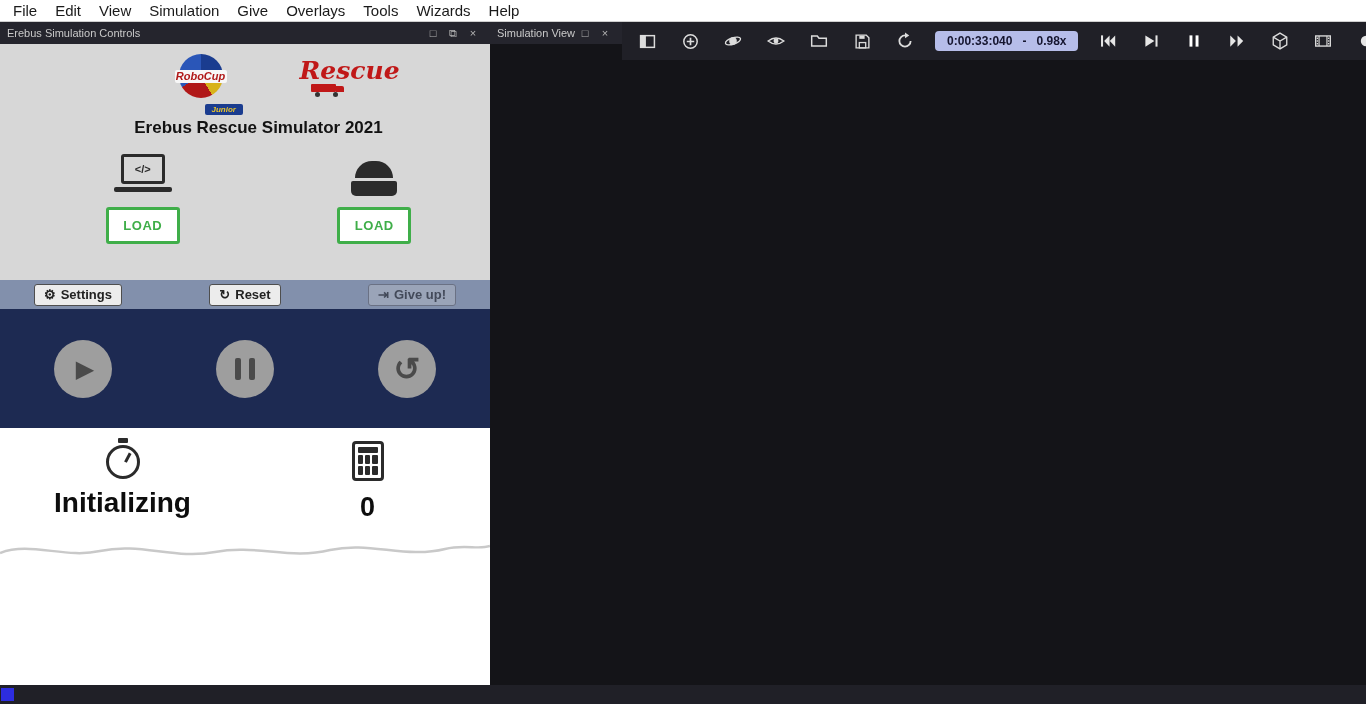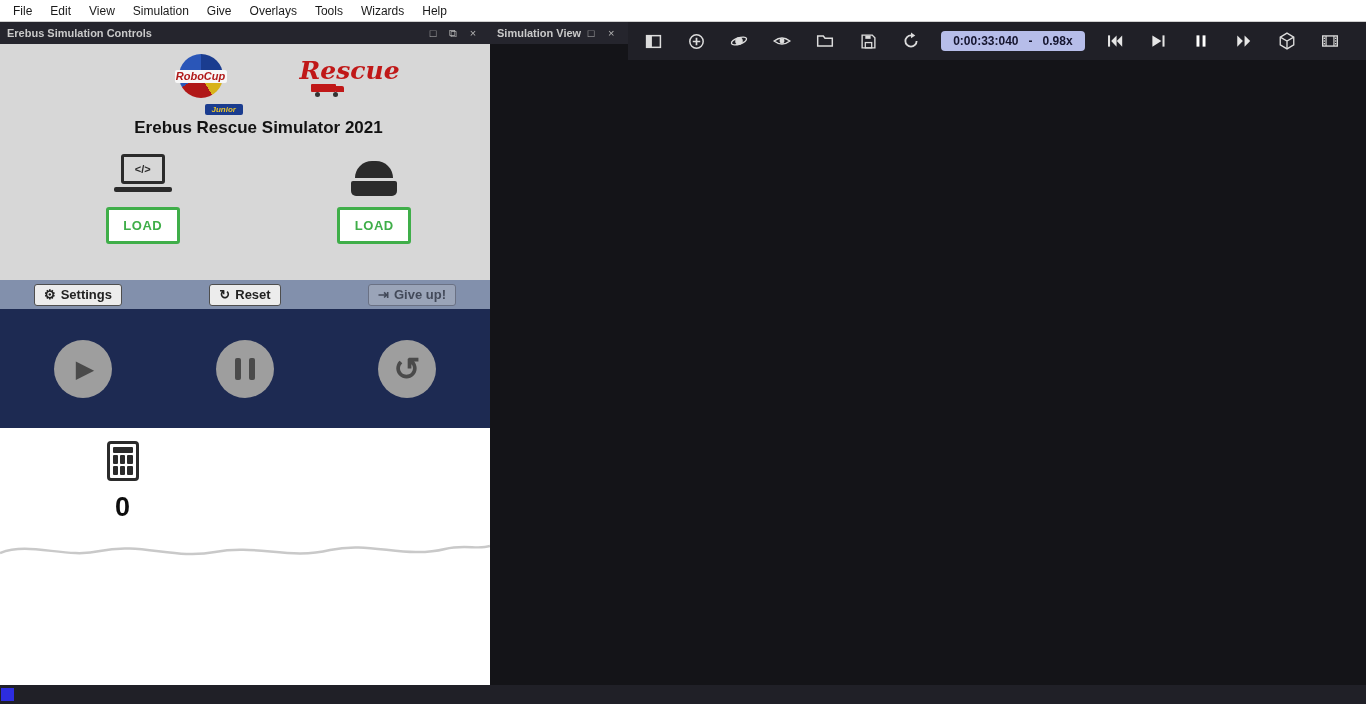--- a/index.html
+++ b/index.html
@@ -3,31 +3,31 @@
 <meta charset="utf-8">
 <style>
   * { margin:0; padding:0; box-sizing:border-box; }
   html,body { background:#101014; }
   .app { width:1366px; height:704px; position:relative; overflow:hidden;
          font-family:"Liberation Sans", sans-serif; background:#141418; }
 
   
   .menubar { height:22px; background:#ffffff; border-bottom:1px solid #cfcfcf;
              display:flex; align-items:center; padding-left:4px; }
-  .menu-item { font-size:12px; color:#1a1a1a; padding:2px 9px; cursor:default; }
+  .menu-item { font-size:15px; color:#1a1a1a; padding:2px 9px; cursor:default; }
 
   
   .windows { display:flex; height:663px; background:#141418; }
   .win-left { width:490px; display:flex; flex-direction:column; }
   .win-gap { width:4px; background:#141418; }
   .win-right { flex:1; display:flex; flex-direction:row; }
 
   .titlebar { height:22px; background:#25252d; color:#c9c9c9; font-size:11px;
               display:flex; align-items:center; padding:0 7px; flex:0 0 auto; }
-  .titlebar .t { flex:1;font-weight:bold; }
+  .titlebar .t { flex:1; }
   .tb-btn { width:20px; text-align:center; color:#b5b5b5; font-size:11px; }
 
   
   .lw-top { height:236px; background:#d7d7d7; text-align:center; flex:0 0 auto;padding-left:27px; }
   .logo-row { display:flex; justify-content:center; align-items:flex-start; gap:26px; padding-top:10px; height:66px; }
   .rc-logo { width:80px; position:relative; }
   .rc-ball { width:44px; height:44px; border-radius:50%; margin:0 auto; position:relative;
              background:conic-gradient(#1a3c8f 0 80deg,#d8b21a 80deg 150deg,#b01818 150deg 240deg,#2a56b8 240deg 360deg); }
   .rc-band { position:absolute; top:16px; left:-4px; right:-4px; background:#f7f7f7; border-radius:2px;
              font-weight:bold; font-style:italic; font-size:11px; color:#b01818; line-height:13px; }
@@ -194,20 +194,29 @@
           <span class="pb-bar"></span>
           <span class="pb-bar"></span>
         </button>
         <button class="pb-btn">
           <span class="pb-restart">↺</span>
         </button>
       </div>
 
       <div class="lw-bottom">
         <div class="status-row">
+          <div class="status-col">
+            <div class="stopwatch">
+              <div class="sw-crown"></div>
+              <div class="sw-face">
+                  <div class="sw-hand"></div>
+                </div>
+            </div>
+            <div class="status-label">Initializing</div>
+          </div>
           <div class="status-col">
             <div class="calc">
               <div class="calc-screen"></div>
               <div class="calc-grid">
                 <div class="calc-dot"></div>
                   <div class="calc-dot"></div>
                   <div class="calc-dot"></div>
                 <div class="calc-dot"></div>
                   <div class="calc-dot"></div>
                   <div class="calc-dot"></div>

